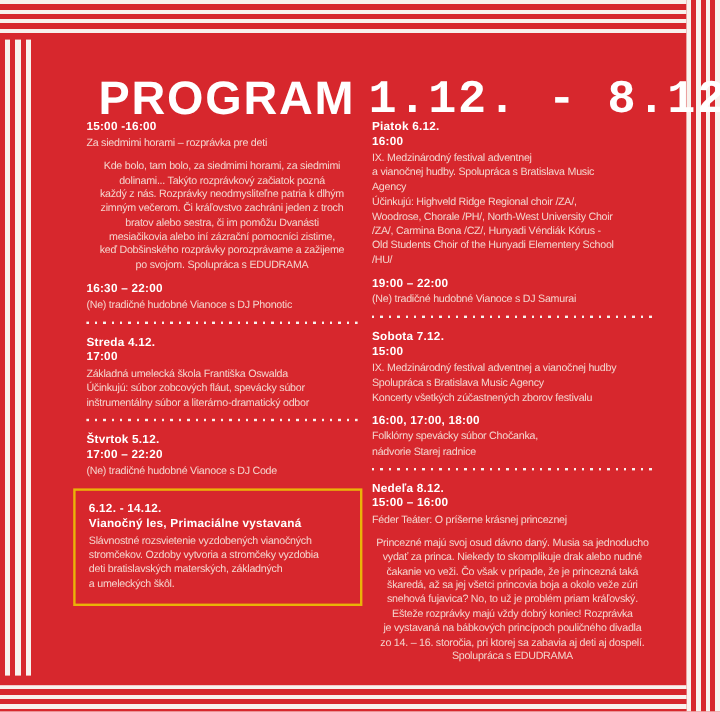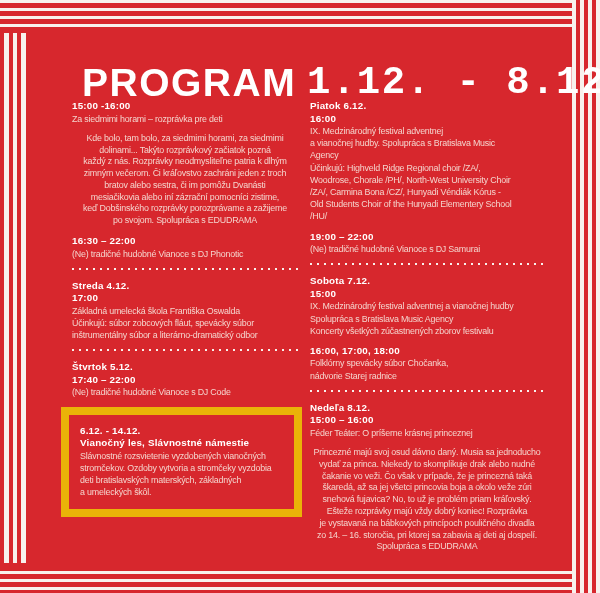--- a/index.html
+++ b/index.html
@@ -44,21 +44,21 @@
   .body-line{
     color:#F4D4CD;font-size:8.9px;line-height:12.2px;
     letter-spacing:-0.2px;white-space:nowrap;
   }
   .paragraph .body-line{line-height:11.8px;text-align:center;}
   .sep{
     height:2px;margin:6px 0 10px 0;
     background:repeating-linear-gradient(90deg,#F8F1ED 0 2px,transparent 2px 7px);
   }
   .boxed{
-    border:8px solid #eab308;
+    border:2px solid #eab308;
     padding:10px 8px 11px 11px;
     margin:8px -4px 0 -11px;
   }
 </style>
 </head>
 <body>
 
 <div class="poster">
   <div class="stripe-top"></div>
   <div class="stripe-left"></div>
@@ -91,26 +91,26 @@
       <div class="block">
         <div class="bold-line">Streda 4.12.</div>
         <div class="bold-line">17:00</div>
         <div class="body-line">Základná umelecká škola Františka Oswalda</div>
         <div class="body-line">Účinkujú: súbor zobcových fláut, spevácky súbor</div>
         <div class="body-line">inštrumentálny súbor a literárno-dramatický odbor</div>
       </div>
       <div class="sep"></div>
       <div class="block">
         <div class="bold-line">Štvrtok 5.12.</div>
-        <div class="bold-line">17:40 – 22:00</div>
+        <div class="bold-line">17:00 – 22:20</div>
         <div class="body-line">(Ne) tradičné hudobné Vianoce s DJ Code</div>
       </div>
       <div class="block boxed">
         <div class="bold-line">6.12. - 14.12.</div>
-        <div class="bold-line">Vianočný les, Slávnostné námestie</div>
+        <div class="bold-line">Vianočný les, Primaciálne vystavaná</div>
         <div class="body-line">Slávnostné rozsvietenie vyzdobených vianočných</div>
         <div class="body-line">stromčekov. Ozdoby vytvoria a stromčeky vyzdobia</div>
         <div class="body-line">deti bratislavských materských, základných</div>
         <div class="body-line">a umeleckých škôl.</div>
       </div>
     </div>
   <div class="col col-right">
       <div class="block">
         <div class="bold-line">Piatok 6.12.</div>
         <div class="bold-line">16:00</div>

